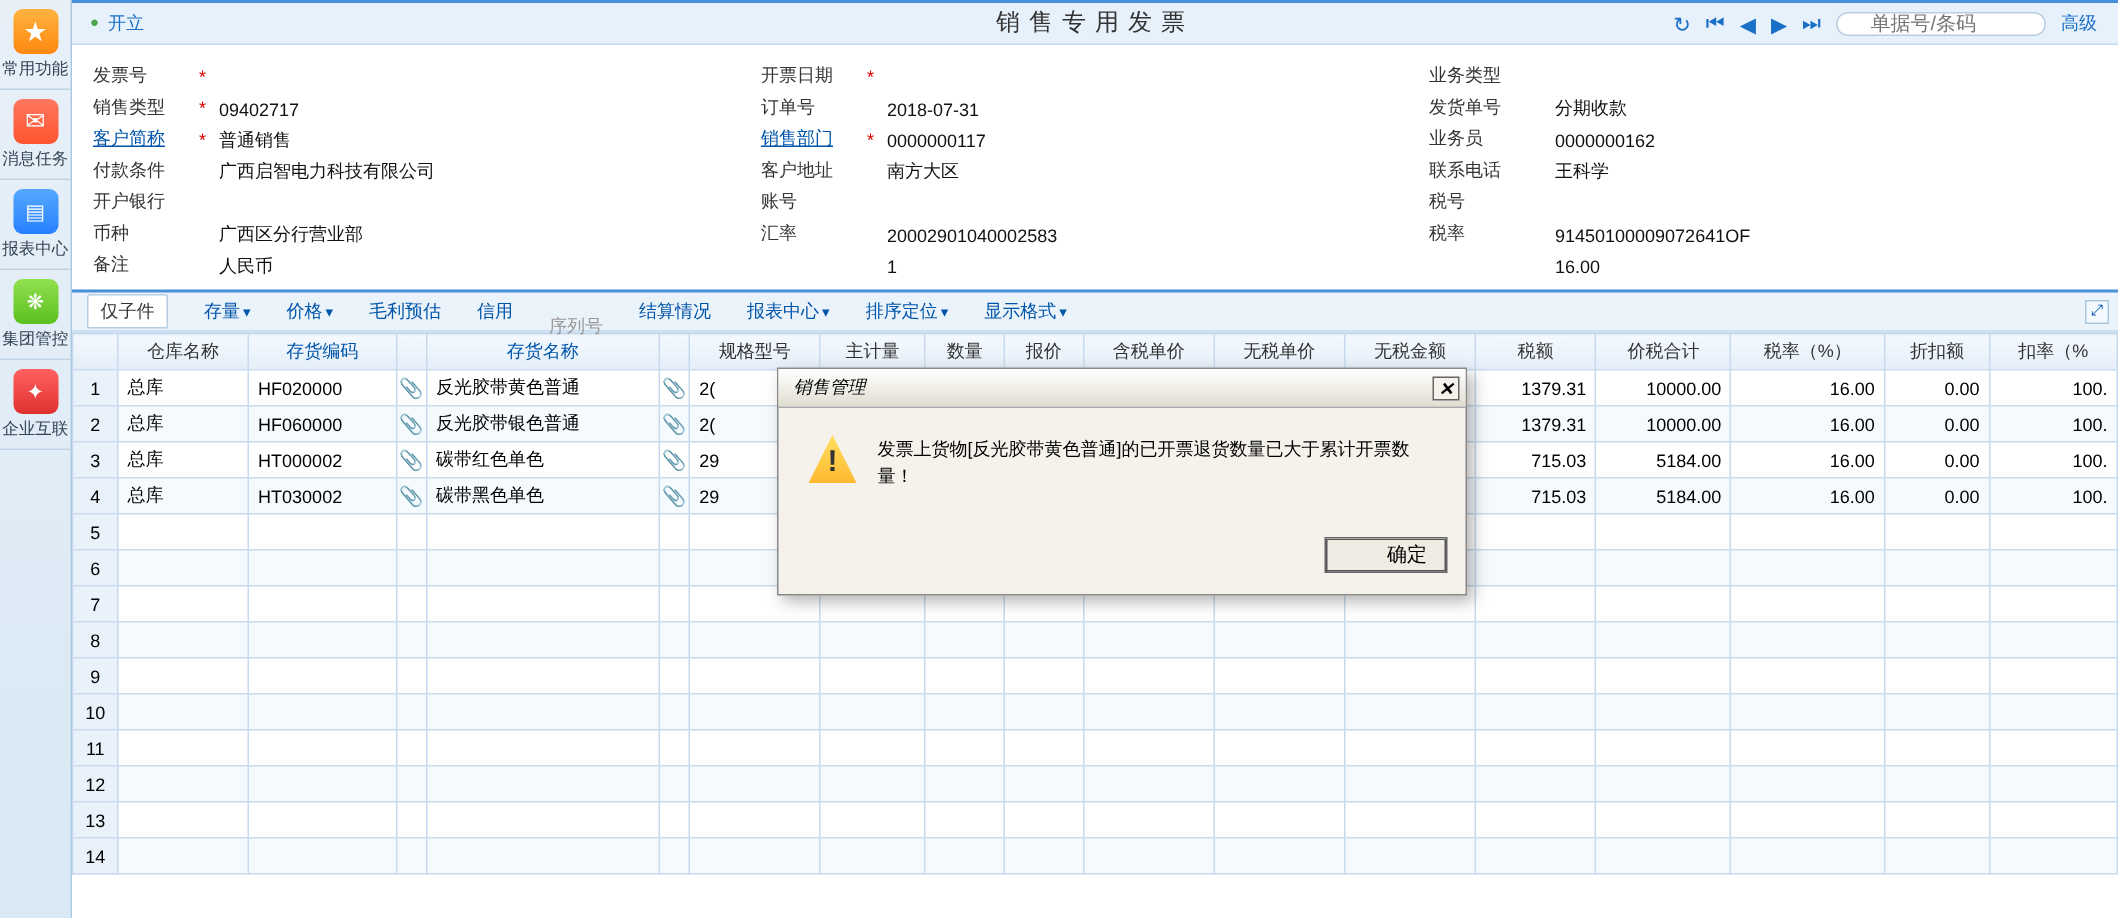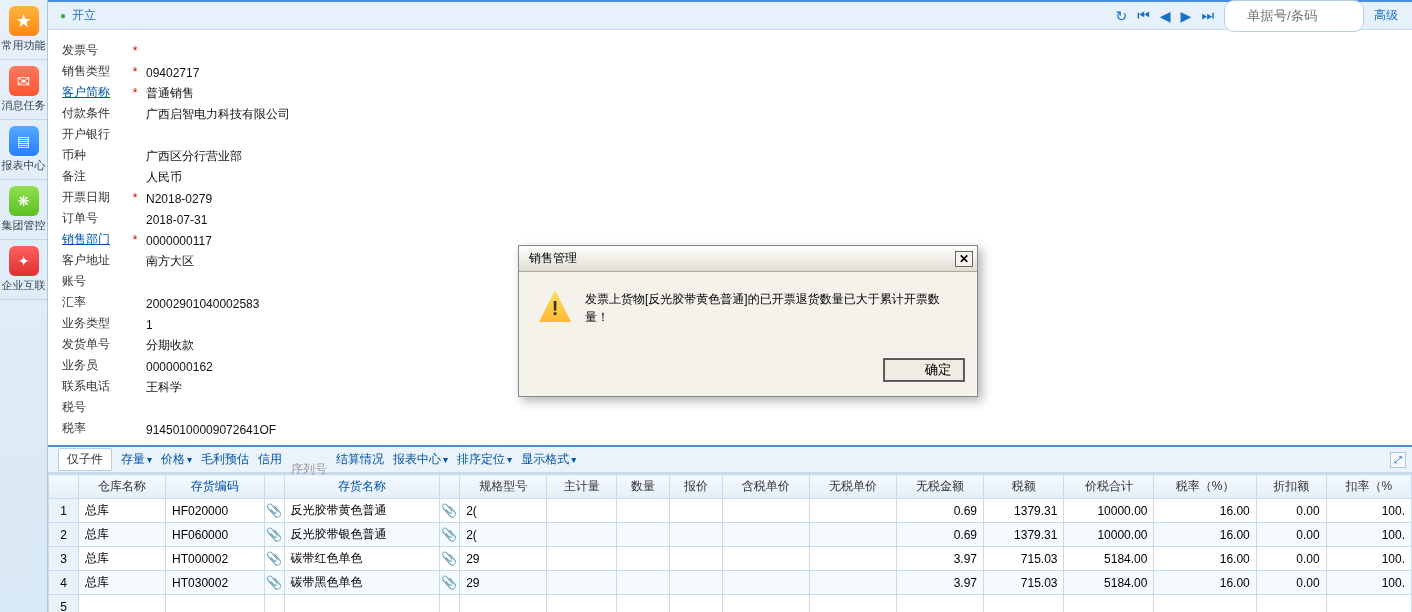--- a/index.html
+++ b/index.html
@@ -13,49 +13,49 @@
 .ic-msg { background: linear-gradient(#ff7860, #ff5430); display:flex;align-items:center;justify-content:center;color:#fff;font-size:16px;}
 .ic-rpt { background: linear-gradient(#56a8ff, #2680ff);display:flex;align-items:center;justify-content:center;color:#fff;font-size:14px;}
 .ic-grp { background: linear-gradient(#90e050, #5cc020);display:flex;align-items:center;justify-content:center;color:#fff;font-size:14px;}
 .ic-ent { background: linear-gradient(#ff6060, #e03030);display:flex;align-items:center;justify-content:center;color:#fff;font-size:14px;}
 .main { flex: 1; display: flex; flex-direction: column; }
 .topbar { height: 30px; border-top: 2px solid #4a90d9; background: #e7f1fb; border-bottom: 1px solid #c7daee; display: flex; align-items: center; position: relative; }
 .topbar .title { position: absolute; left: 0; right: 0; text-align: center; font-size: 16px; color: #333; letter-spacing: 6px; font-weight: normal; }
 .topbar .left { padding-left: 12px; color: #1a6fc7; display:flex; align-items:center; gap:6px; z-index:1;}
 .topbar .right { margin-left: auto; display: flex; align-items: center; gap: 10px; padding-right: 14px; z-index:1;}
 .nav-ico { color: #1a6fc7; cursor: pointer; font-size: 14px; }
-.search-box { border: 1px solid #b8cde2; border-radius: 10px; height: 32px; width: 140px; padding: 0 8px 0 22px; background:#fff; position:relative; color:#999;}
+.search-box { border: 1px solid #b8cde2; border-radius: 10px; height: 16px; width: 140px; padding: 0 8px 0 22px; background:#fff; position:relative; color:#999;}
 .search-wrap { position: relative; }
 .search-wrap::before { content:"🔍"; position:absolute; left:6px; top:2px; font-size:11px; color:#888;}
 .adv { color:#1a6fc7; cursor:pointer; }
-.form-area { padding: 10px 14px 6px; display:flex; gap:0;flex-direction:column; }
+.form-area { padding: 10px 14px 6px; display:flex; gap:0; }
 .col { flex:1; }
 .frow { display:flex; align-items:center; height: 21px; }
 .flabel { width: 62px; color:#0055aa; }
 .flabel.link { text-decoration: underline; cursor:pointer; }
 .flabel.plain { color:#333; }
 .req { color:#d00; margin: 0 6px; width:10px; text-align:center; }
 .fval { color:#111;margin-top:44px; }
-.tab-toolbar { height: 28px; border-top: 2px solid #4a90d9; background: #eaf2fa; display:flex; align-items:center; padding: 0 10px; gap:9px; border-bottom:1px solid #c7daee; position:relative;}
+.tab-toolbar { height: 28px; border-top: 2px solid #4a90d9; background: #eaf2fa; display:flex; align-items:center; padding: 0 10px; gap:24px; border-bottom:1px solid #c7daee; position:relative;}
 .tab-toolbar .tab { background:#fff; border:1px solid #b8cde2; padding: 2px 8px; border-radius: 2px 2px 0 0; color:#333; cursor:pointer;}
 .tab-toolbar .lk { color:#0055aa; cursor:pointer; display:flex; align-items:center; gap:2px;}
 .tab-toolbar .lk.dis { color:#999;margin-top:19px; }
 .grid { flex:1; overflow:auto; border-top:1px solid #c7daee;}
 table { border-collapse: collapse; width: 100%; }
 th, td { border: 1px solid #c7daee; height: 24px; padding: 0 6px; white-space: nowrap; }
 th { background: linear-gradient(#f4f9ff,#e4eef8); color:#333; font-weight: normal; font-size:12px;}
 th.link { color:#0055aa; cursor:pointer;}
 td { background:#fff; font-size:12px;}
 tr:nth-child(even) td { background:#f5faff; }
 .rn { text-align:center; background:#e9f1fa !important; width:30px;}
 .num { text-align:right; }
 .clip { color:#888; font-size:13px; cursor:pointer; text-align:center; padding:0; width:20px;}
 .dialog-mask { position:absolute; left:48px; top:0; right:0; bottom:0; pointer-events:none;}
 .dialog { position:absolute; left:470px; top:245px; width:460px; background:#f4f2ea; border:1px solid #888; box-shadow: 4px 4px 10px rgba(0,0,0,.3); }
-.dlg-title { background: linear-gradient(#fff,#e0ddd0); border-bottom:1px solid #aaa; height:26px; display:flex; align-items:center; padding: 0 4px 0 10px; justify-content:space-between;}
+.dlg-title { background: linear-gradient(#fff,#e0ddd0); border-bottom:1px solid #aaa; height:26px; display:flex; align-items:center; padding: 0 4px 0 10px; justify-content:space-between;font-style:italic;}
 .dlg-close { width:18px;height:16px;border:1px solid #666; background:#f4f2ea; display:flex;align-items:center;justify-content:center; cursor:pointer; font-family: Arial; font-weight:bold;}
 .dlg-body { padding: 18px 20px 12px; display:flex; align-items:flex-start; gap:14px; min-height:80px;}
 .dlg-ico { width:32px;height:32px; background: linear-gradient(#ffe060,#ffb830); clip-path: polygon(50% 0%, 100% 100%, 0% 100%); display:flex; align-items:flex-end; justify-content:center; color:#333; font-weight:bold; font-size:20px; padding-bottom:2px;}
 .dlg-msg { flex:1; line-height:1.5; }
 .dlg-foot { padding: 6px 12px 14px; display:flex; justify-content:flex-end;}
 .dlg-btn { width: 82px; height: 24px; background:#efece4; border:1px solid #666; cursor:pointer; box-shadow: 1px 1px 0 #555 inset, -1px -1px 0 #555 inset; padding-left: 28px;}
 .expand-ico { position:absolute; right:6px; width:16px;height:16px; border:1px solid #a8c8e0; background:#f4f9ff; display:flex;align-items:center;justify-content:center; font-size:10px; cursor:pointer; color:#0055aa;}
 .dd::after{content:" ▾"; font-size:10px;}
 </style>
 </head>
@@ -84,20 +84,21 @@
         <div class="sb-label">企业互联</div>
       </div>
   </div>
 
   <div class="main">
     <div class="topbar">
       <div class="left">
         <span style="color:#48a648;font-size:10px;">●</span>
         <span>开立</span>
       </div>
+      <div class="title">销售专用发票</div>
       <div class="right">
         <span class="nav-ico">↻</span>
         <span class="nav-ico">⏮</span>
         <span class="nav-ico">◀</span>
         <span class="nav-ico">▶</span>
         <span class="nav-ico">⏭</span>
         <span class="search-wrap"><input class="search-box" placeholder="单据号/条码" style=""></span>
         <span class="adv">高级</span>
       </div>
     </div>

